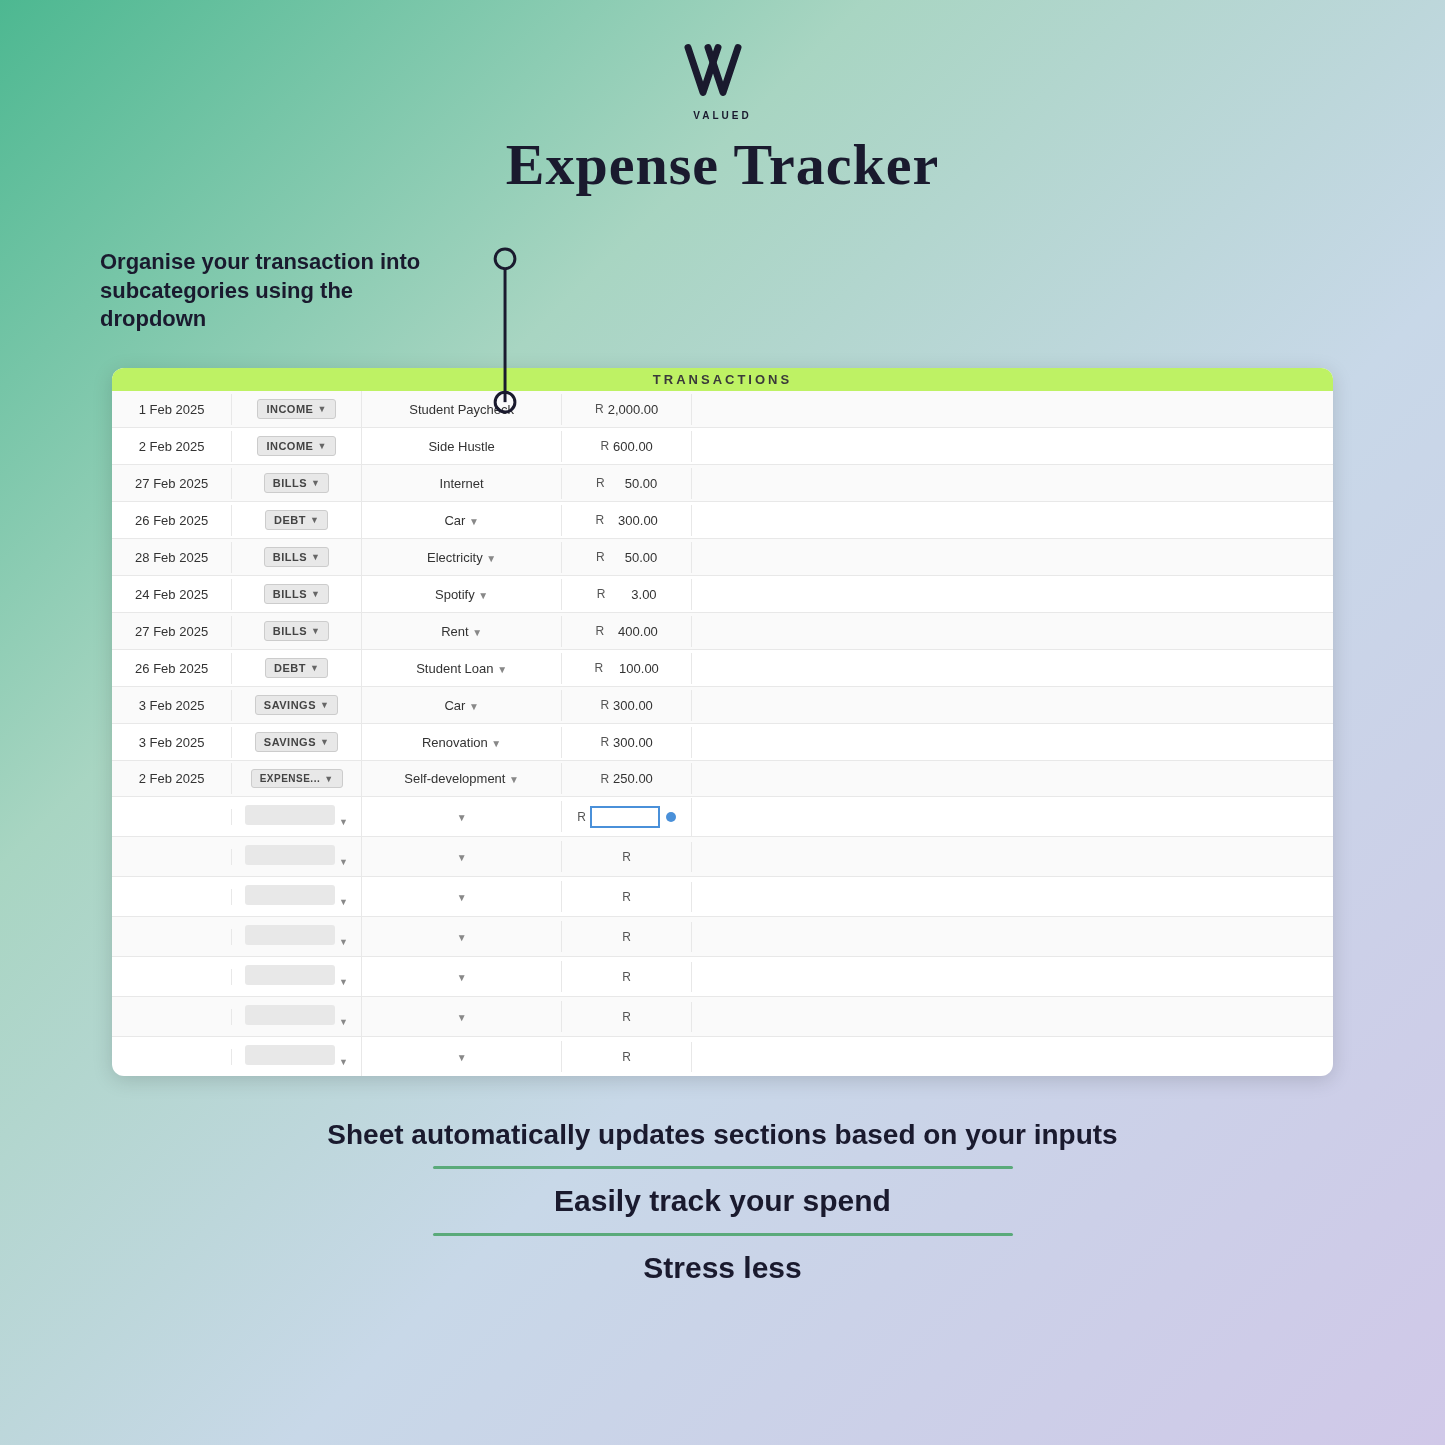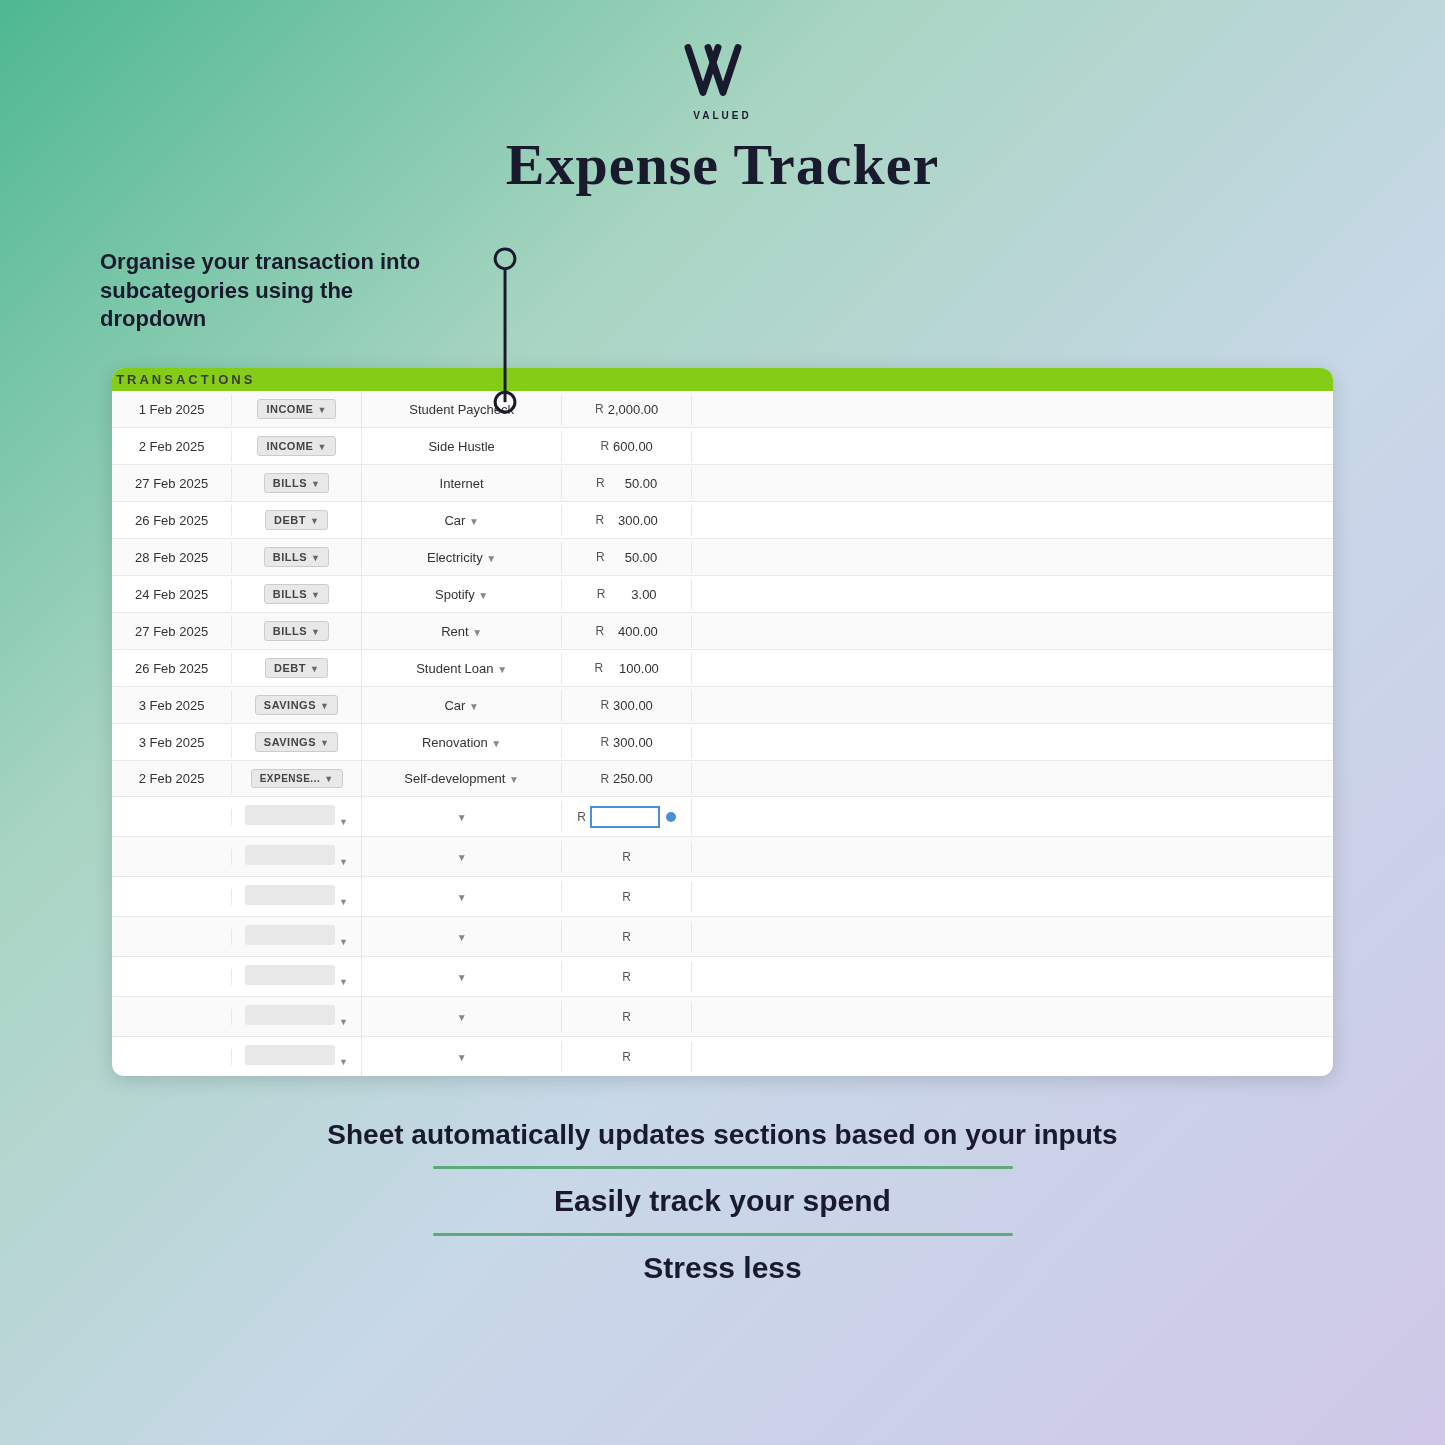--- a/index.html
+++ b/index.html
@@ -84,22 +84,22 @@
     .table-container {
       width: 95%;
       margin-top: 140px;
       background: white;
       border-radius: 12px;
       overflow: hidden;
       box-shadow: 0 4px 20px rgba(0,0,0,0.15);
     }
 
     .transactions-header {
-      background: #84cc16;
-      text-align: left;
+      background: #bef264;
+      text-align: center;
       padding: 4px;
       font-size: 13px;
       font-weight: 700;
       letter-spacing: 3px;
       color: #3a3a3a;
     }
 
     .col-headers {
       display: grid;
       grid-template-columns: 120px 130px 200px 130px 1fr;
@@ -139,21 +139,21 @@
       border-right: 1px solid #e8e8e8;
       text-align: center;
     }
 
     .table-cell:last-child {
       border-right: none;
     }
 
     .category-badge {
       display: inline-flex;
-      align-items: flex-end;
+      align-items: center;
       background: #e8e8e8;
       border: 1px solid #ccc;
       border-radius: 3px;
       padding: 3px 8px;
       font-size: 11px;
       font-weight: 700;
       letter-spacing: 0.5px;
       color: #444;
       gap: 4px;
     }

